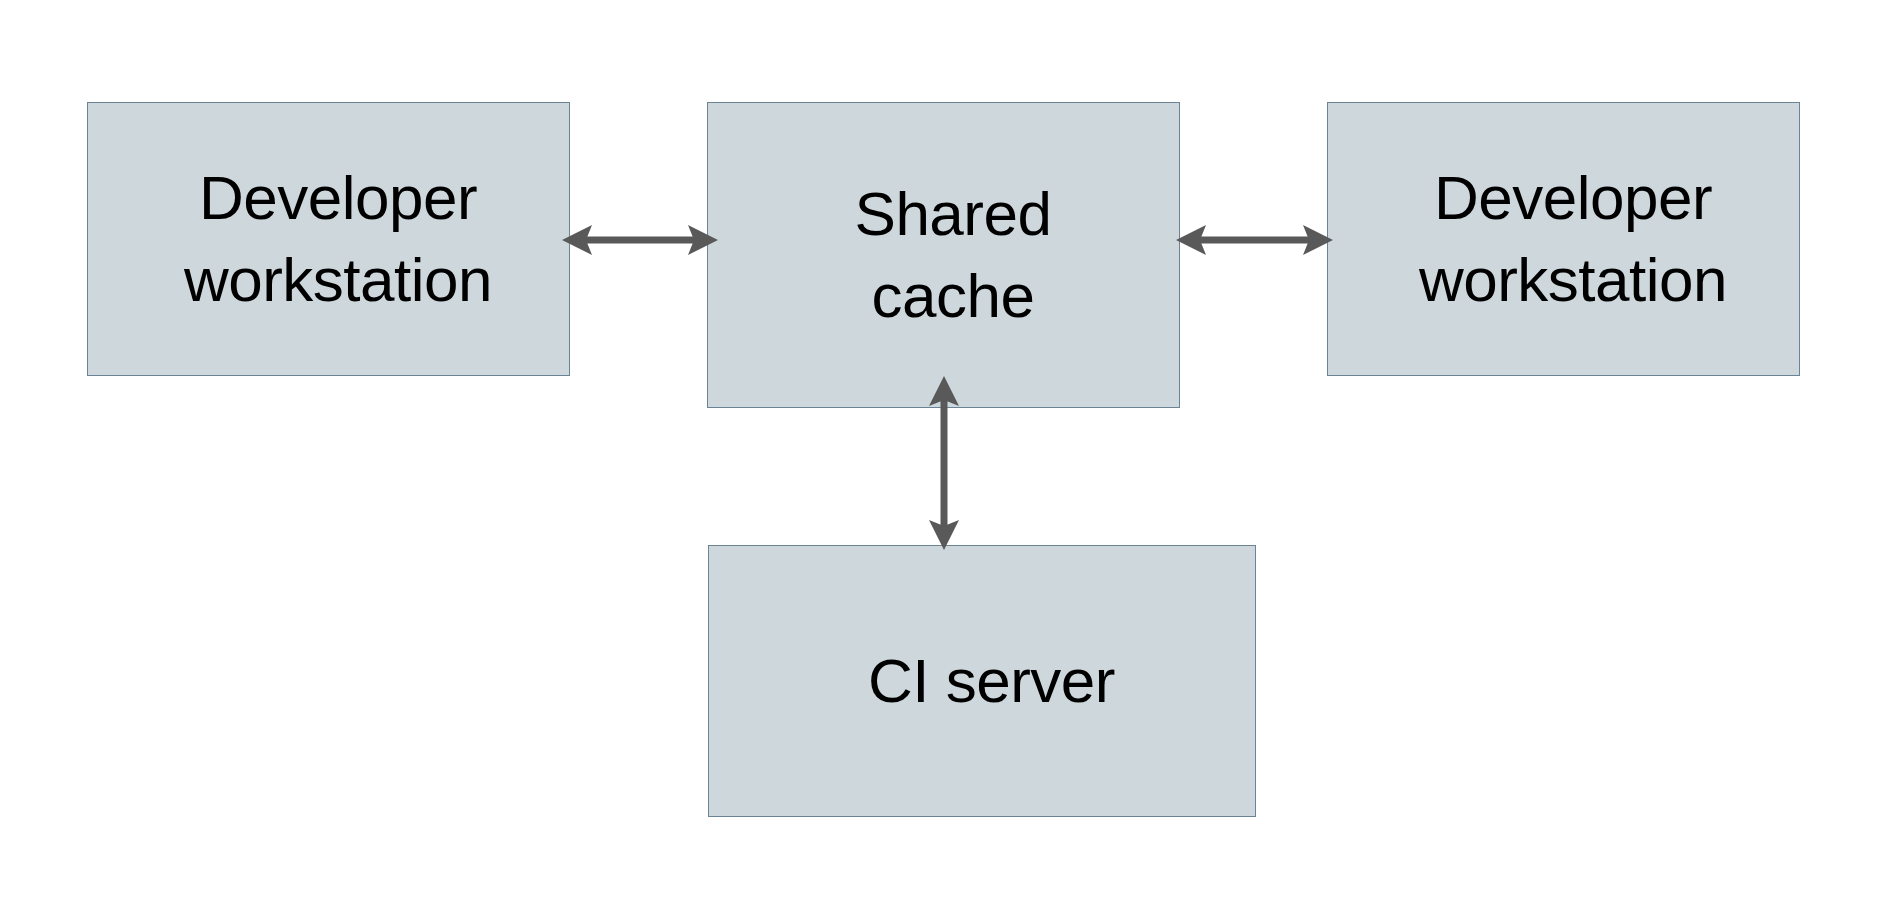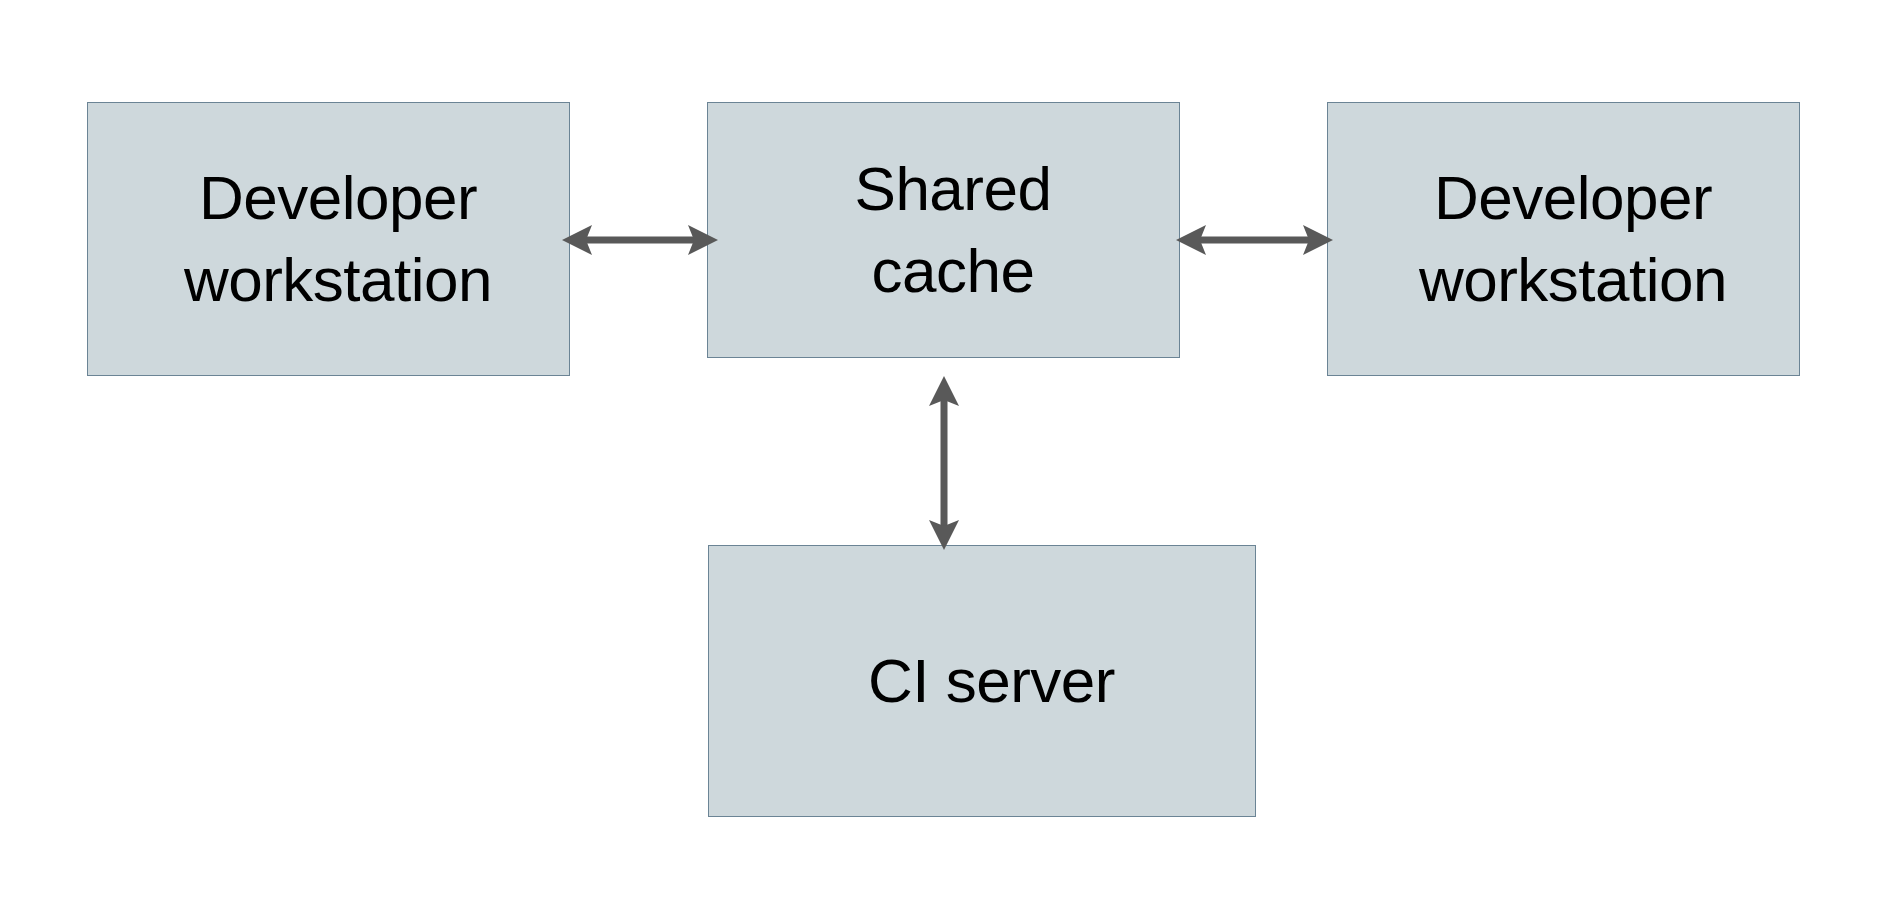--- a/index.html
+++ b/index.html
@@ -34,21 +34,21 @@
     font-size: 62px;
     line-height: 1.33;
     color: #000000;
     font-weight: 400;
     letter-spacing: -0.5px;
     white-space: pre-line;
     padding: 0 6px;
   }
   
   #node-dev-left   { left: 87px;   top: 102px; width: 483px; height: 274px; }
-  #node-shared     { left: 707px;  top: 102px; width: 473px; height: 256px; }
+  #node-shared     { left: 707px;  top: 102px; width: 473px; height: 306px; }
   #node-dev-right  { left: 1327px; top: 102px; width: 473px; height: 274px; }
   #node-ci         { left: 708px;  top: 545px; width: 548px; height: 272px; }
 
   .edge {
     position: absolute;
     overflow: visible;
   }
   #edge-left-shared  { left: 560px;  top: 200px; width: 160px;  height: 80px; }
   #edge-shared-right { left: 1172px; top: 200px; width: 165px;  height: 80px; }
   #edge-shared-ci    { left: 904px;  top: 370px; width: 80px;   height: 185px; }

